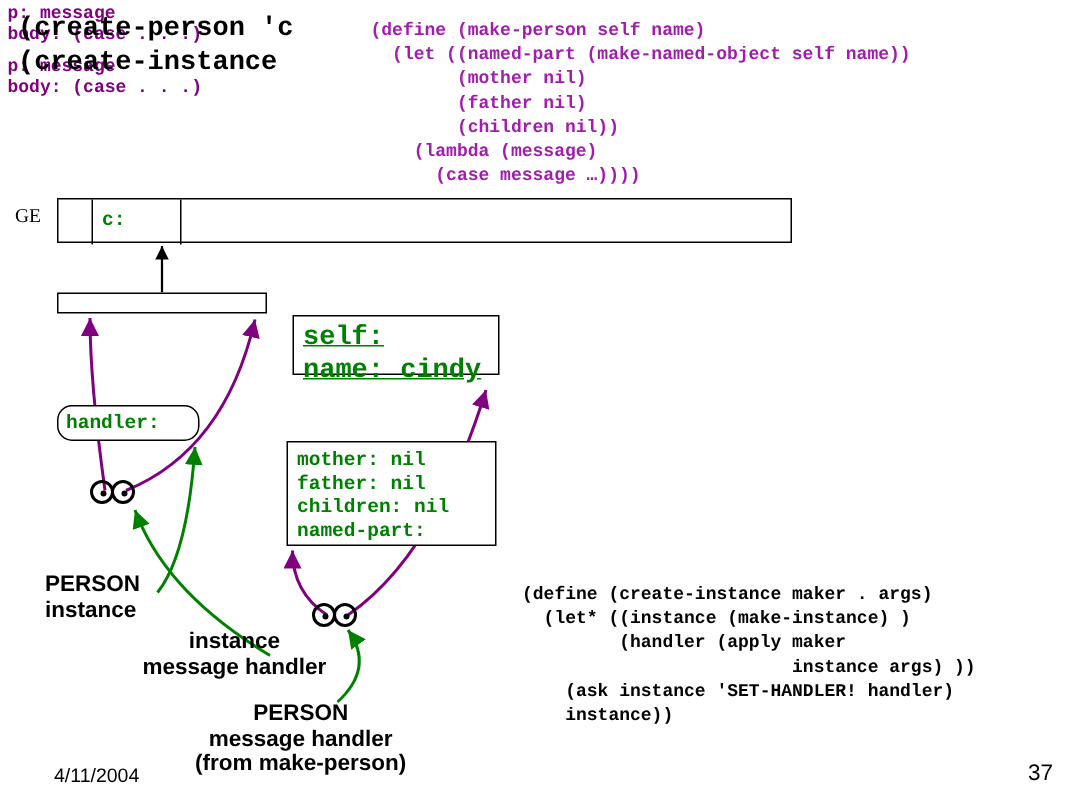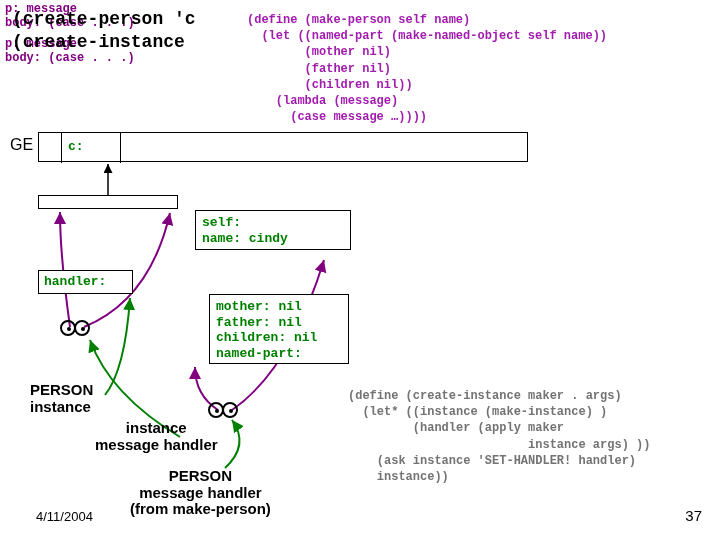--- a/index.html
+++ b/index.html
@@ -27,22 +27,22 @@
     font-size: 12px;
     line-height: 1.35;
     color: #a21caf;
     white-space: pre;
     font-family: Liberation Mono, monospace;
     font-weight: bold;
   }
   .ge {
     position: absolute;
     top: 136px; left: 10px;
-    font-size: 16px;
-    font-family: Liberation Sans, sans-serif;
+    font-size: 13px;
+    font-family: Liberation Serif, serif;
   }
   .box {
     position: absolute;
     border: 1px solid #000;
     background: #fff;
   }
   .ge-row {
     top: 132px; left: 38px;
     width: 490px; height: 30px;
   }
@@ -57,51 +57,53 @@
     font-weight: bold;
     font-size: 13px;
     color: #008000;
   }
   .stub-box {
     top: 195px; left: 38px;
     width: 140px; height: 14px;
   }
   .self-box {
     top: 210px; left: 195px;
-    width: 156px; height: 40px;
+    width: 138px; height: 40px;
     padding: 4px 6px;
-    font-size: 13px;
+    font-size: 18px;
     line-height: 1.2;
     color: #008000;
     font-family: "Courier New", monospace;
     font-weight: bold;
     white-space: pre;
+    text-decoration: underline;
   }
   .handler-box {
     top: 270px; left: 38px;
     width: 95px; height: 24px;
     padding: 3px 5px;
     font-size: 13px;
     color: #008000;
     font-family: "Courier New", monospace;
     font-weight: bold;
+    border-radius: 10px;
   }
   .pb-box {
     top: 338px; left: 38px;
     width: 145px; height: 35px;
     padding: 2px 5px;
     font-size: 12px;
     color: #800080;
     font-family: "Courier New", monospace;
     font-weight: bold;
     white-space: pre;
     border: none;
   }
   .mother-box {
-    top: 294px; left: 209px;
+    top: 294px; left: 191px;
     width: 140px; height: 70px;
     padding: 4px 6px;
     font-size: 13px;
     line-height: 1.2;
     color: #008000;
     font-family: "Courier New", monospace;
     font-weight: bold;
     white-space: pre;
   }
   .pb2-box {
@@ -136,21 +138,21 @@
     font-size: 15px;
     font-weight: bold;
     line-height: 1.1;
     text-align: center;
   }
   .bottom-code {
     position: absolute;
     top: 388px; left: 348px;
     font-size: 12px;
     line-height: 1.35;
-    color: #737373;
+    color: #000000;
     white-space: pre;
     font-family: "Courier New", monospace;
     font-weight: bold;
   }
   .date {
     position: absolute;
     bottom: 16px; left: 36px;
     font-size: 13px;
   }
   .pagenum {

